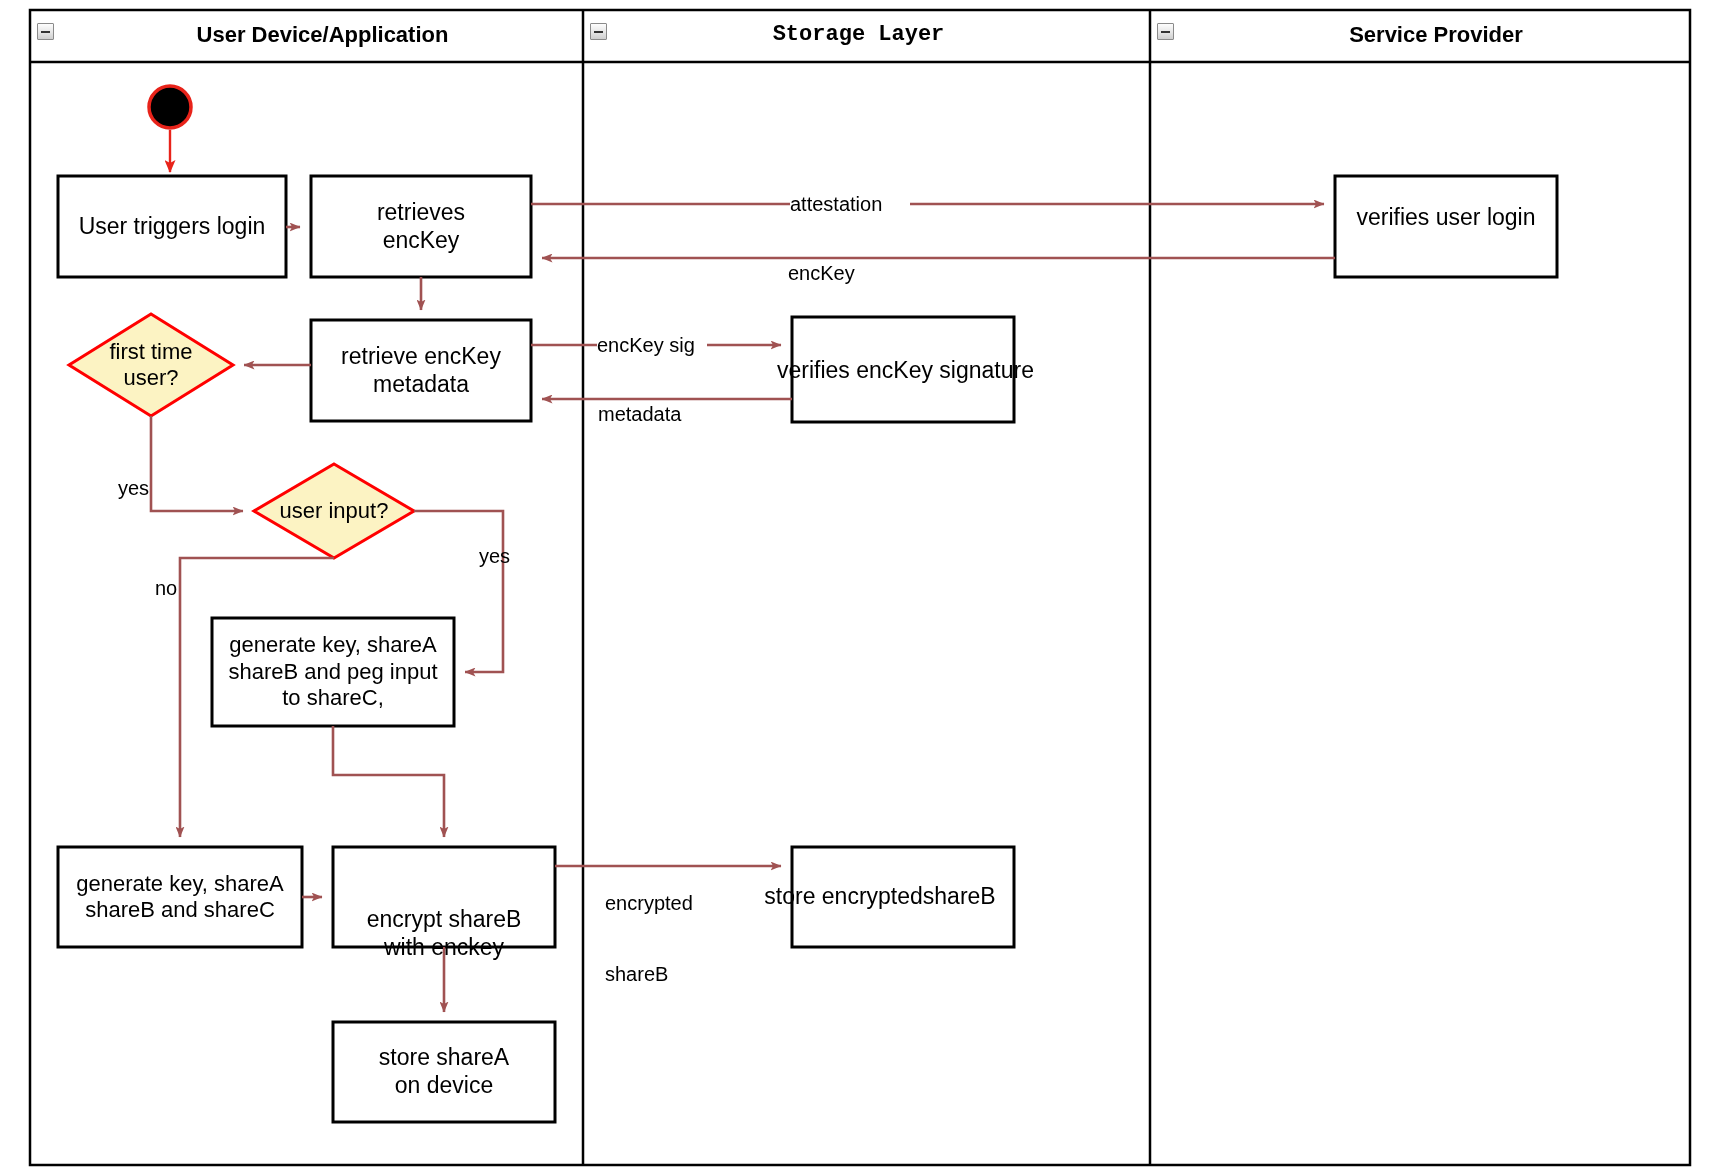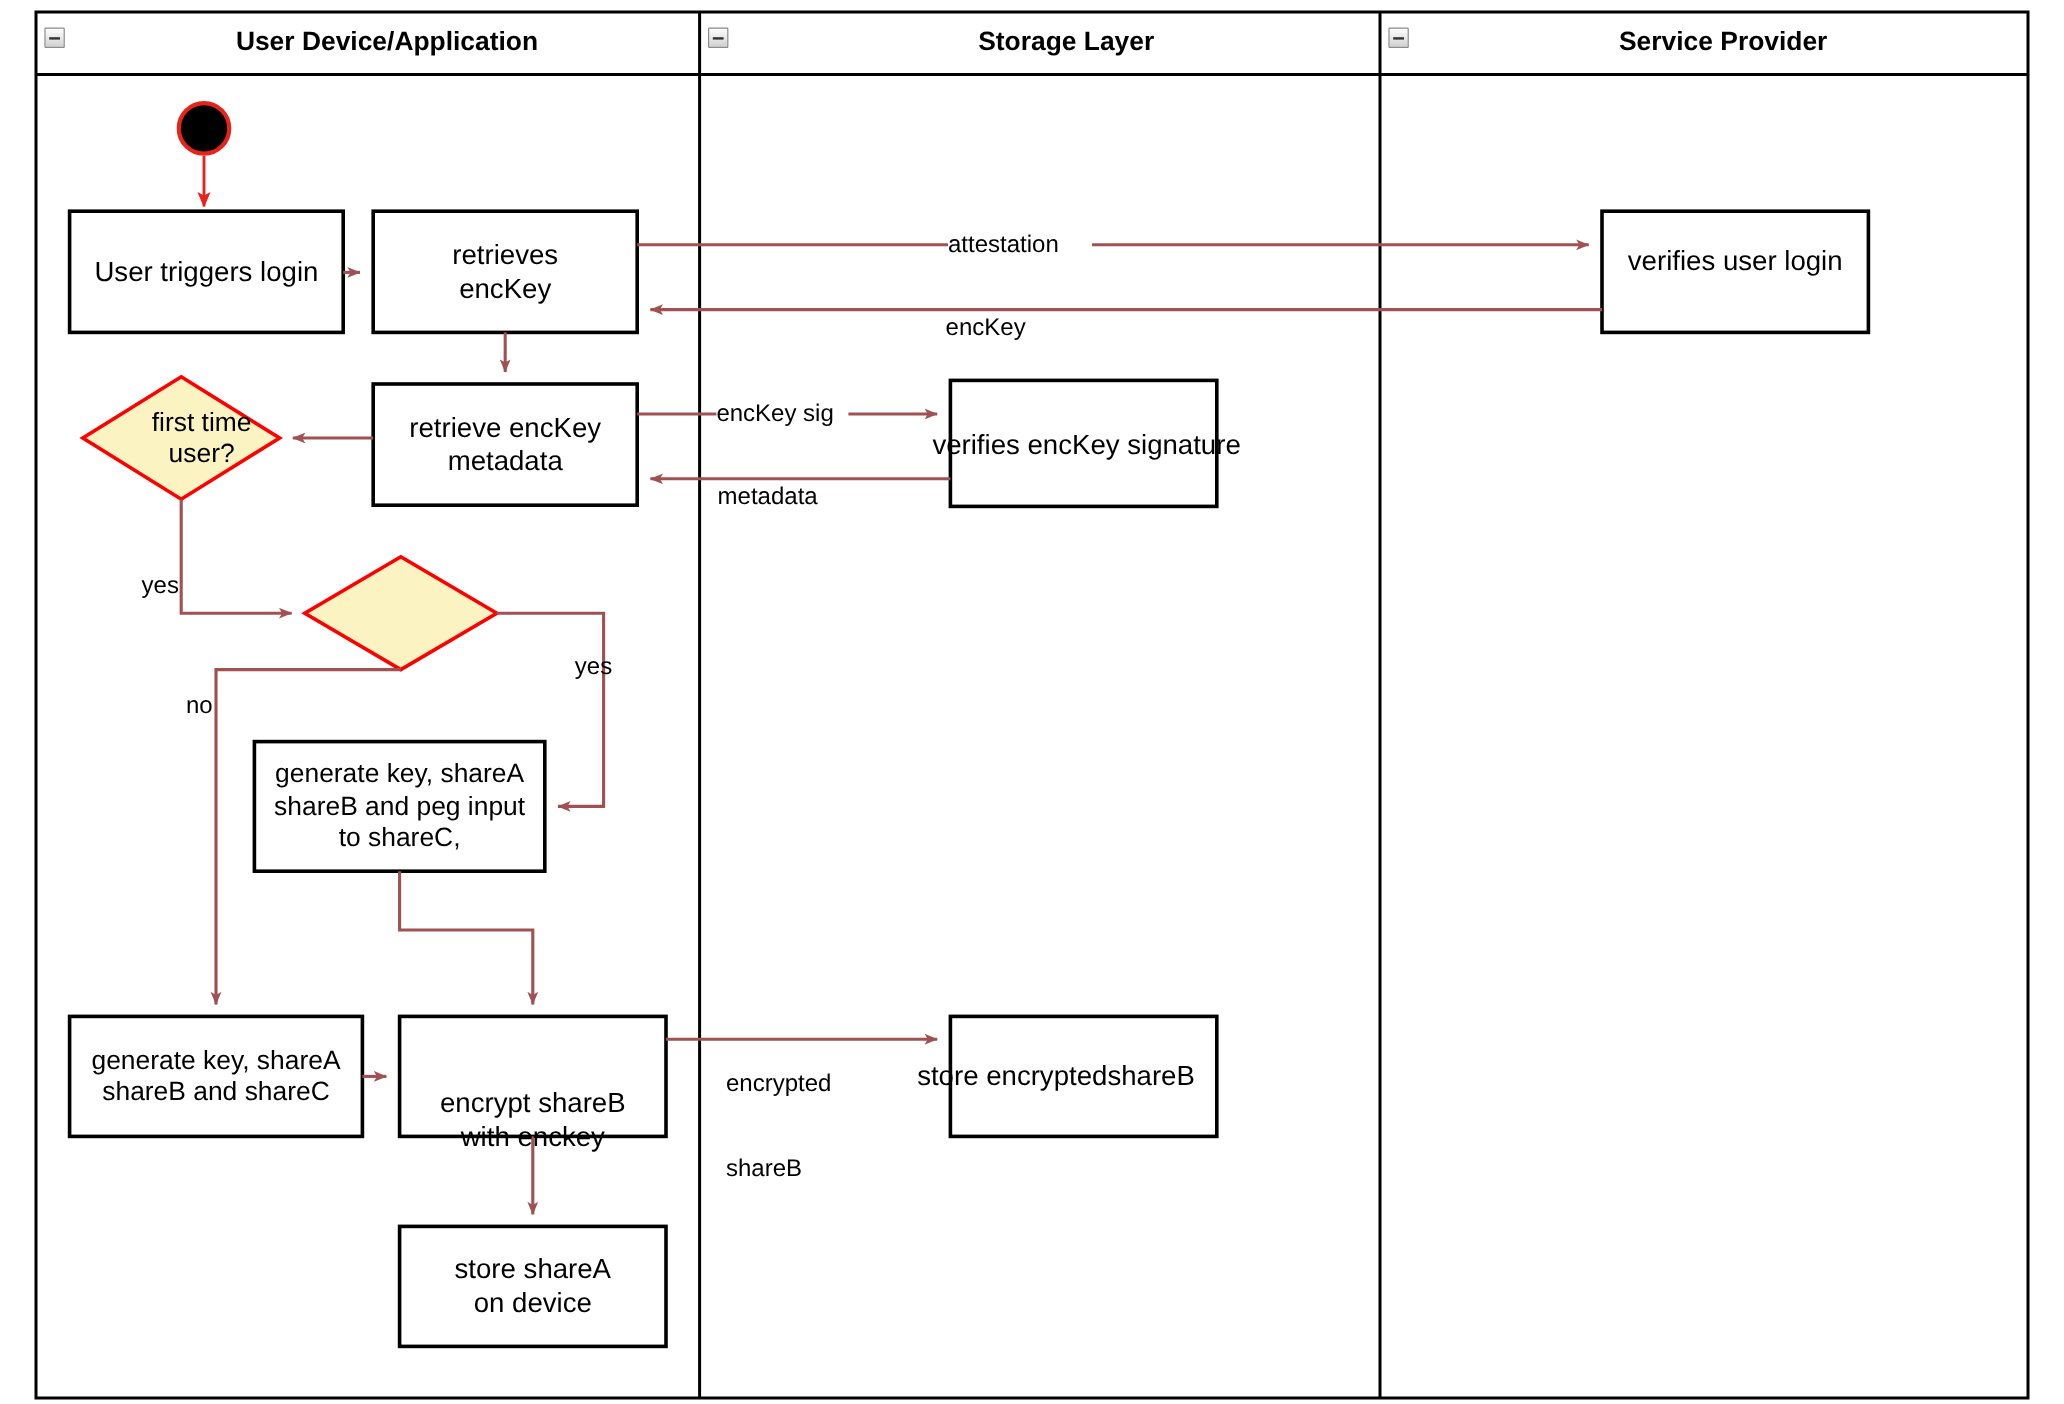--- a/index.html
+++ b/index.html
@@ -117,46 +117,47 @@
       <path d="M555,866 L781,866" marker-end="url(#arrowEdge)"></path>
 
       <path d="M444,947 L444,1012" marker-end="url(#arrowEdge)"></path>
     </g>
   </svg>
 
   <div class="collapse-icon" style="left:37px;top:23px;"></div>
   <div class="lane-header-label" style="left:30px;top:22px;width:553px;">User Device/Application</div>
 
   <div class="collapse-icon" style="left:590px;top:23px;"></div>
-  <div class="lane-header-label" style="left:613px;top:22px;width:519px;">Storage Layer</div>
+  <div class="lane-header-label" style="left:583px;top:22px;width:519px;font-family:Liberation Mono, monospace;">Storage Layer</div>
 
   <div class="collapse-icon" style="left:1157px;top:23px;"></div>
   <div class="lane-header-label" style="left:1150px;top:22px;width:540px;">Service Provider</div>
 
   <div class="node-label" style="left:58px;top:176px;width:228px;height:101px;">User triggers login</div>
 
   <div class="node-label" style="left:311px;top:176px;width:220px;height:101px;flex-direction:column;">
     <span>retrieves</span>
     <span>encKey</span>
   </div>
 
   <div class="node-label" style="left:311px;top:320px;width:220px;height:101px;flex-direction:column;">
     <span>retrieve encKey</span>
     <span>metadata</span>
   </div>
 
   <div class="overflow-label" style="left:777px;top:357px;">verifies encKey signature</div>
 
   <div class="node-label" style="left:1335px;top:176px;width:222px;height:83px;">verifies user login</div>
 
-  <div class="node-label" style="left:88px;top:315px;width:160px;height:100px;flex-direction:column;font-size:22px;">
+  <div class="node-label" style="left:71px;top:315px;width:160px;height:100px;flex-direction:column;font-size:22px;">
     <span>first time</span>
     <span>user?</span>
   </div>
 
+  <div class="node-label" style="left:254px;top:464px;width:160px;height:94px;font-size:22px;">user input?</div>
 
   <div class="node-label" style="left:206px;top:618px;width:254px;height:108px;flex-direction:column;font-size:22px;">
     <span>generate key, shareA</span>
     <span>shareB and peg input</span>
     <span>to shareC,</span>
   </div>
 
   <div class="node-label" style="left:52px;top:847px;width:256px;height:100px;flex-direction:column;font-size:22px;">
     <span>generate key, shareA</span>
     <span>shareB and shareC</span>

